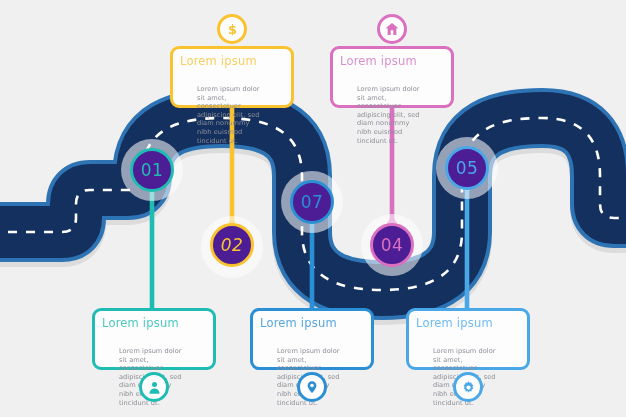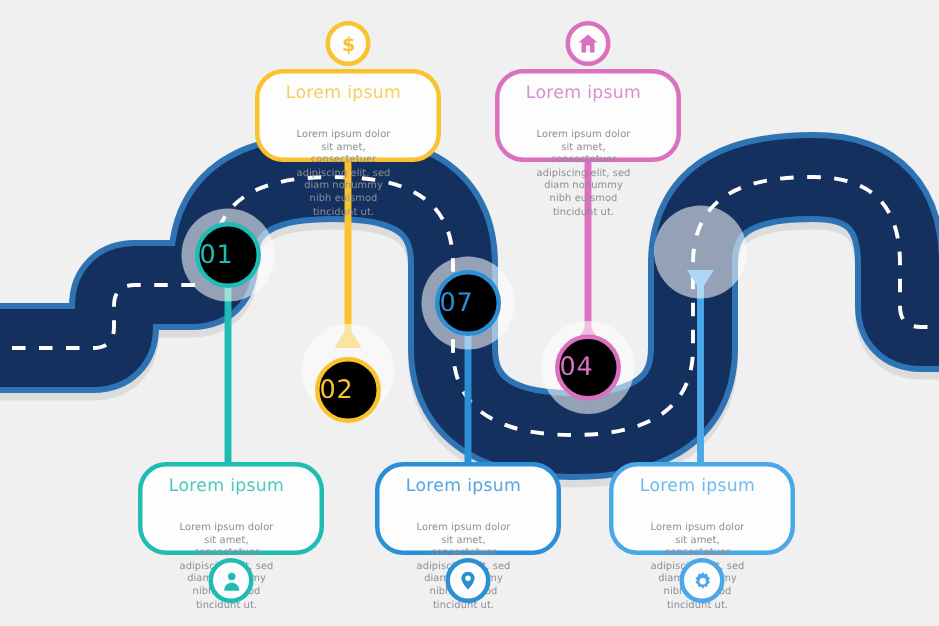--- a/index.html
+++ b/index.html
@@ -12,23 +12,22 @@
   #stage{position:absolute;inset:0;width:626px;height:417px;}
   .layer{position:absolute;left:0;top:0;width:626px;height:417px;}
   svg.layer{overflow:visible;}
 
   
   .card{
     position:absolute;
     background:#fdfdfd;
     border-style:solid;
     border-width:3px;
-    border-radius:19px;
+    border-radius:9px;
     box-sizing:border-box;
-    text-align:center;
     padding:5px 13px 6px 7px;
   }
   .card-title{
     font-size:11.5px;
     line-height:14px;
     margin:0 0 2px 0;
     font-weight:400;
     letter-spacing:.2px;
   }
   .card-body{
@@ -49,24 +48,24 @@
     box-sizing:border-box;
     display:flex;align-items:center;justify-content:center;
   }
   .badge svg{display:block;}
 
   
   .marker{
     position:absolute;
     width:44px;height:44px;
     border-radius:50%;
-    background:#000000;
+    background:#4c1d95;
     border:3.5px solid #000;
     box-sizing:border-box;
-    display:flex;align-items:center;
+    display:flex;align-items:center;justify-content:center;
     font-size:17px;
     letter-spacing:.5px;
   }
   .halo{
     position:absolute;
     width:62px;height:62px;
     border-radius:50%;
     background:#ffffff;
     opacity:.55;
   }
@@ -142,28 +141,31 @@
 
   <div class="halo" style="left:121px;top:139px;"></div>
   <div class="halo" style="left:201px;top:216px;"></div>
   <div class="halo" style="left:281px;top:171px;"></div>
   <div class="halo" style="left:361px;top:214px;"></div>
   <div class="halo" style="left:436px;top:137px;"></div>
 
   <div class="marker" style="left:130px;top:148px;border-color:#1fbcb4;color:#1fbcb4;">
     <span>01</span>
   </div>
-  <div class="marker" style="left:210px;top:238px;border-color:#f9c22e;color:#f9c22e;">
+  <div class="marker" style="left:210px;top:223px;border-color:#f9c22e;color:#f9c22e;font-style:italic;">
     <span>02</span>
   </div>
   <div class="marker" style="left:290px;top:180px;border-color:#2a8fd4;color:#2a8fd4;">
     <span>07</span>
   </div>
   <div class="marker" style="left:370px;top:223px;border-color:#db6fc0;color:#db6fc0;">
     <span>04</span>
+  </div>
+  <div class="marker" style="left:445px;top:146px;border-color:#4aa8e8;color:#4aa8e8;">
+    <span>05</span>
   </div>
 
   <div class="card" style="left:170px;top:46px;width:124px;height:62px;border-color:#f9c22e;">
     <p class="card-title" style="color:#f7cf5e;">Lorem ipsum</p>
     <p class="card-body">Lorem ipsum dolor sit amet, consectetuer adipiscing elit, sed diam nonummy nibh euismod tincidunt ut.</p>
   </div>
   <div class="badge" style="left:217px;top:14px;border-color:#f9c22e;">
     <svg width="17" height="17" viewBox="0 0 24 24" fill="#f9c22e">
       <text x="12" y="18.5" font-size="18" font-weight="bold" text-anchor="middle" font-family="DejaVu Sans, sans-serif" fill="#f9c22e">$</text>
     </svg>

